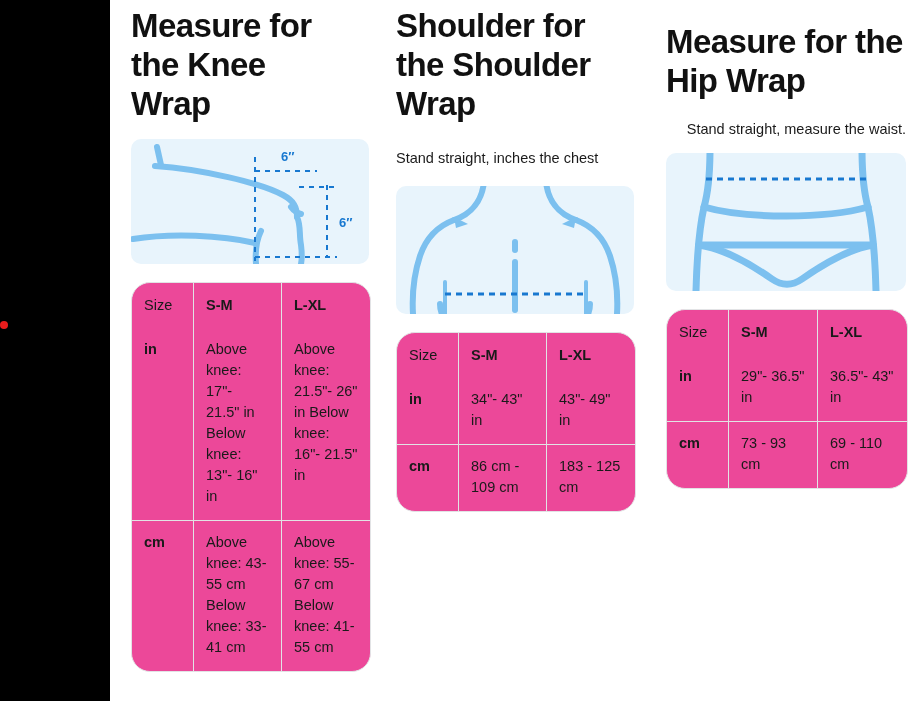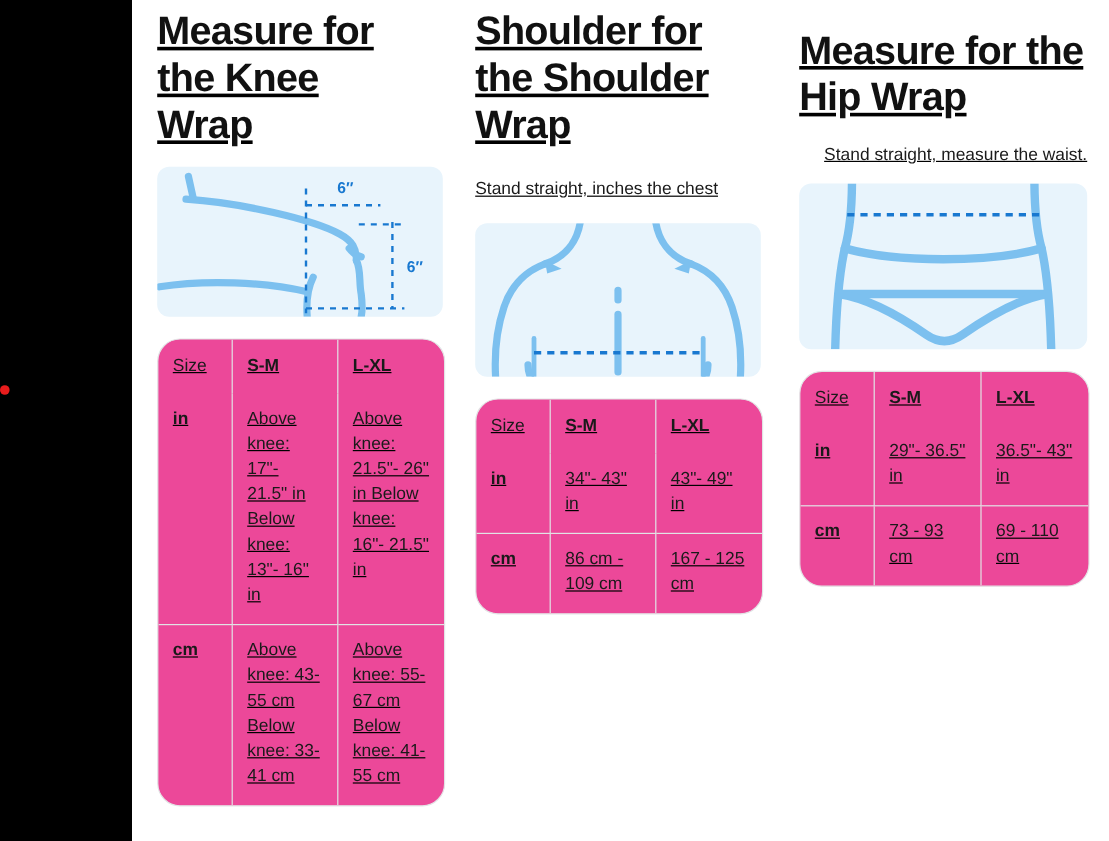--- a/index.html
+++ b/index.html
@@ -22,21 +22,20 @@
     width: 8px; height: 8px; border-radius: 50%;
     background: #e81c1c;
   }
 
   .columns {
     position: absolute; left: 110px; top: 0;
     width: 814px; height: 701px;
     display: flex;
     flex-direction: row;
     align-items: flex-start;
-    text-decoration: underline;
   }
   .col { position: relative; }
   .col-knee     { width: 268px; padding: 0 0 0 21px; }
   .col-shoulder { width: 268px; padding: 0 0 0 18px; }
   .col-hip      { width: 278px; padding: 16px 0 0 20px; }
 
   h2.section-title {
     margin: 0;
     padding-top: 6px;
     font-size: 33px;
@@ -219,21 +218,21 @@
         </thead>
         <tbody>
           <tr>
             <td class="unit">in</td>
             <td>34"- 43" in</td>
             <td>43"- 49" in</td>
           </tr>
           <tr>
             <td class="unit">cm</td>
             <td>86 cm - 109 cm</td>
-            <td>167 - 125 cm</td>
+            <td>183 - 125 cm</td>
           </tr>
         </tbody>
       </table>
     </div>
 
     <div class="col col-hip">
       <h2 class="section-title">Measure for the Hip Wrap</h2>
 
       <p class="section-desc">Stand straight, measure the waist.</p>
 

